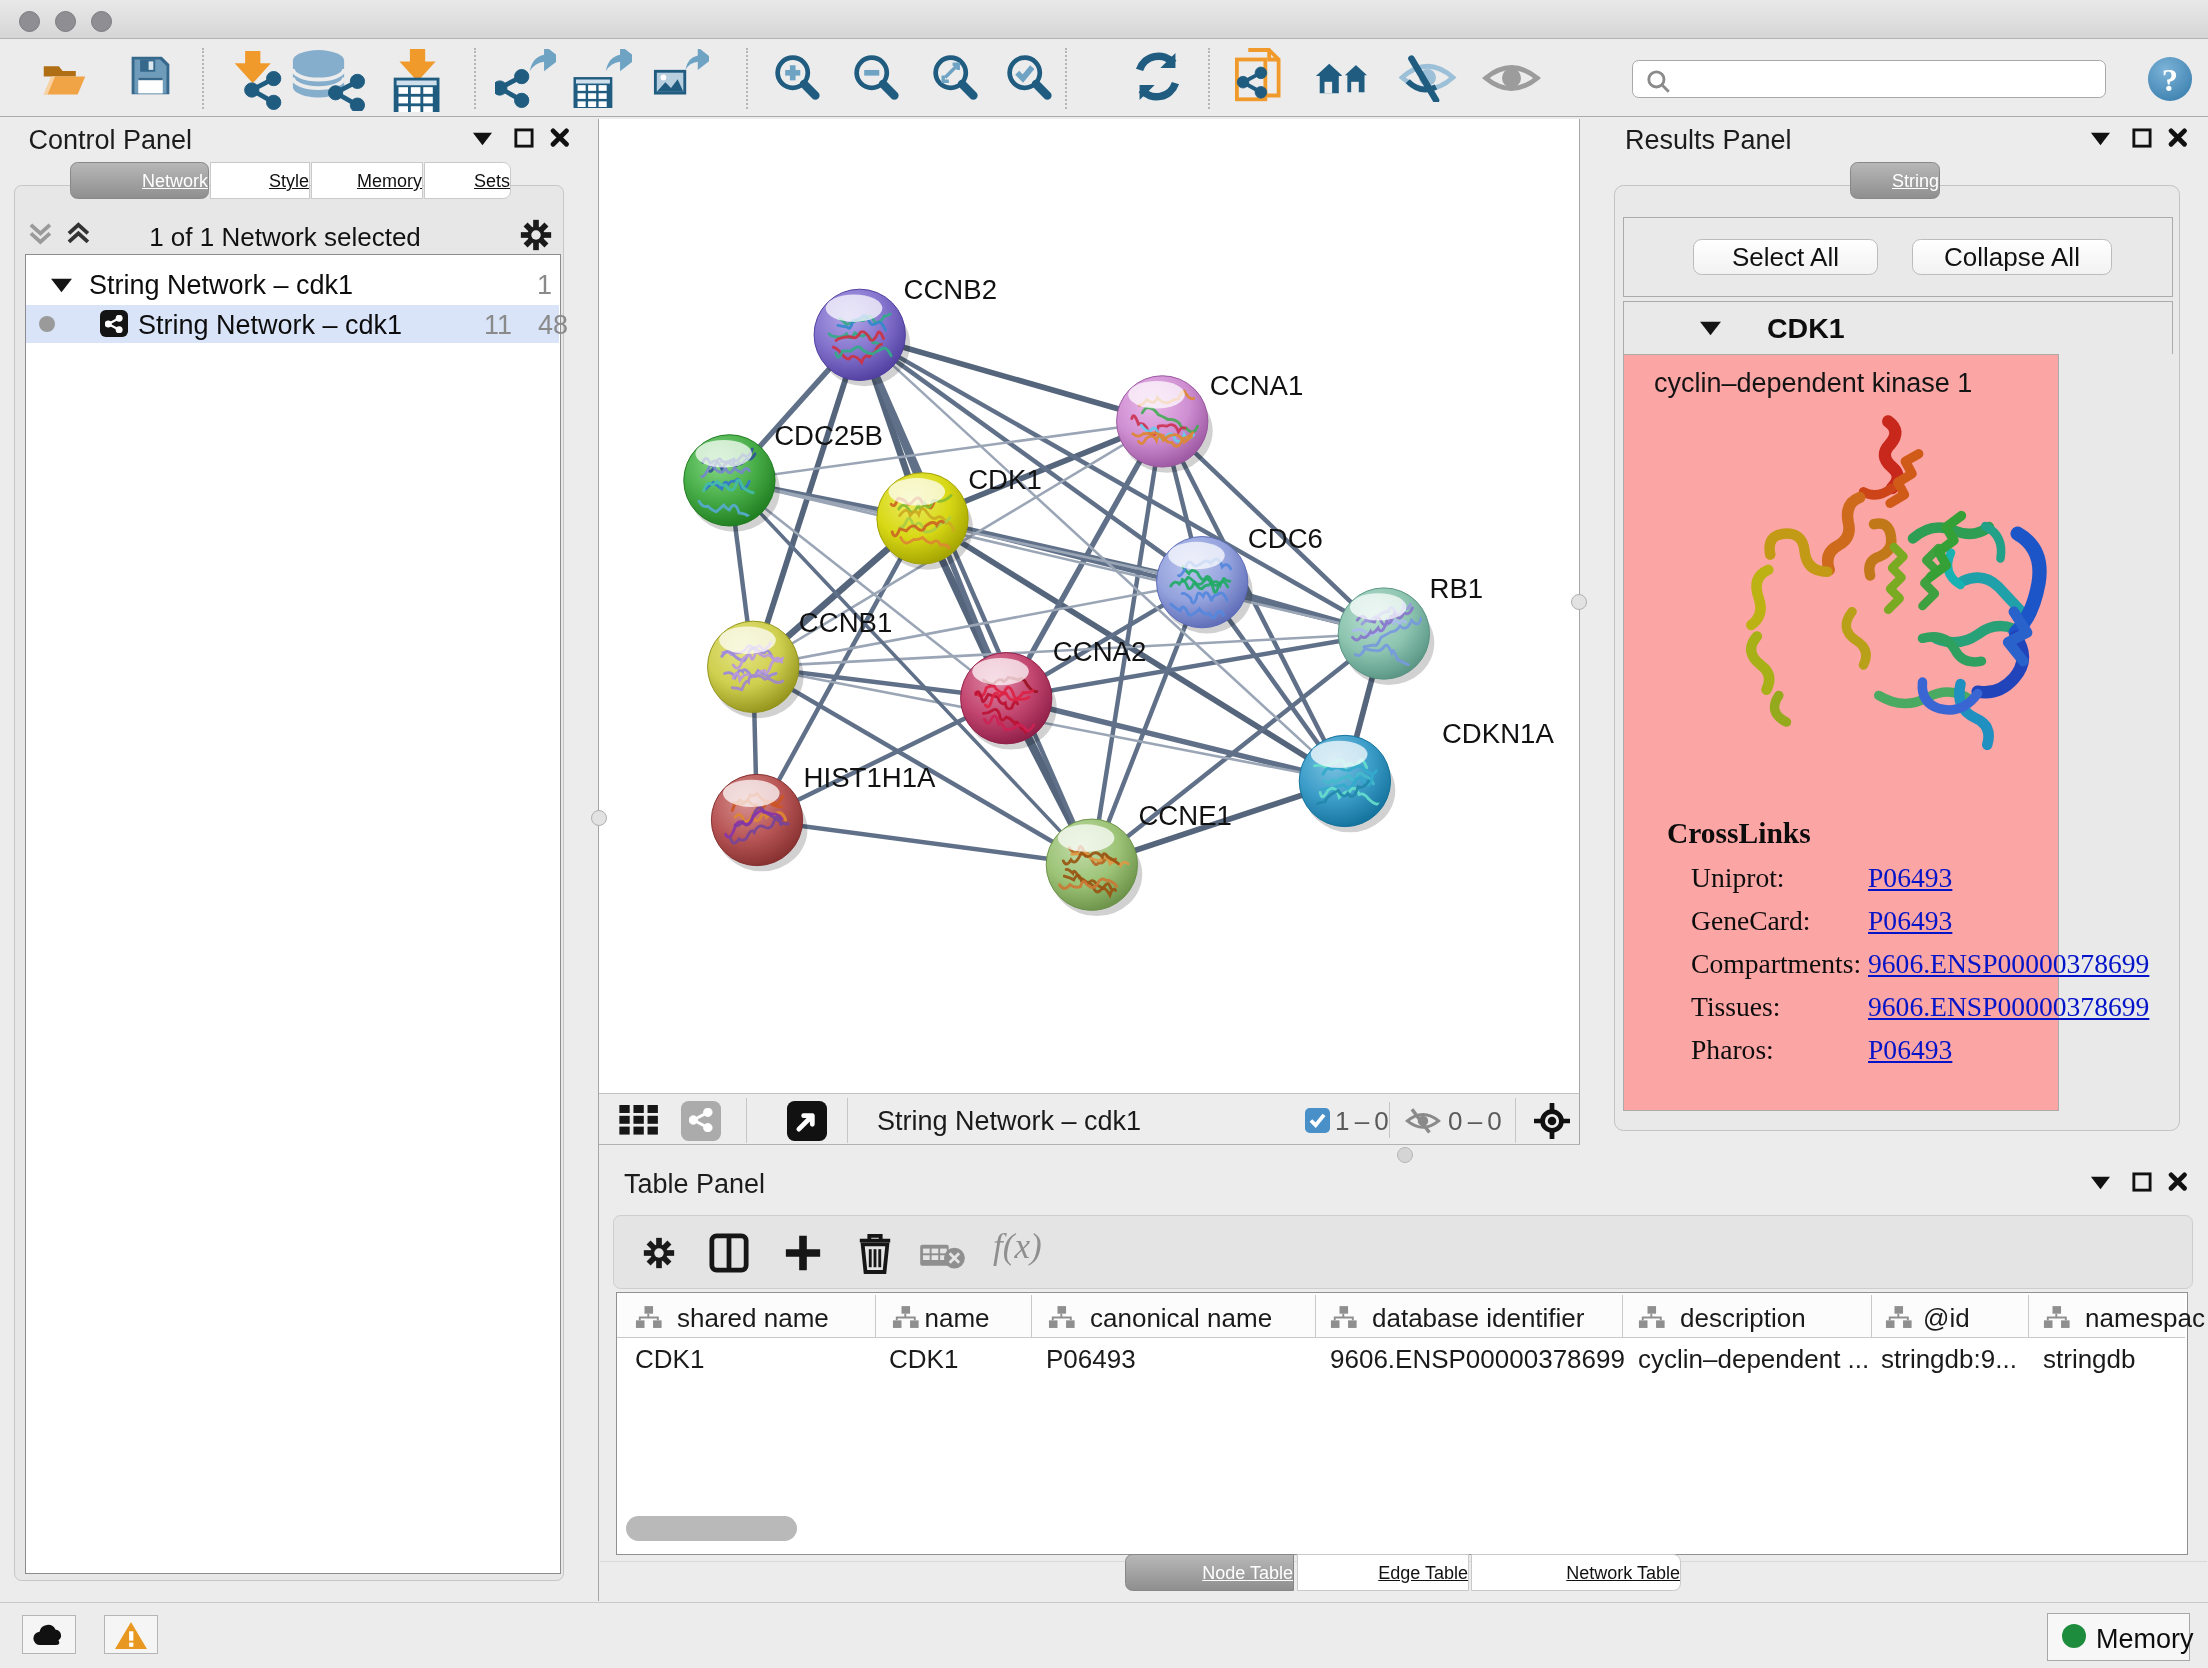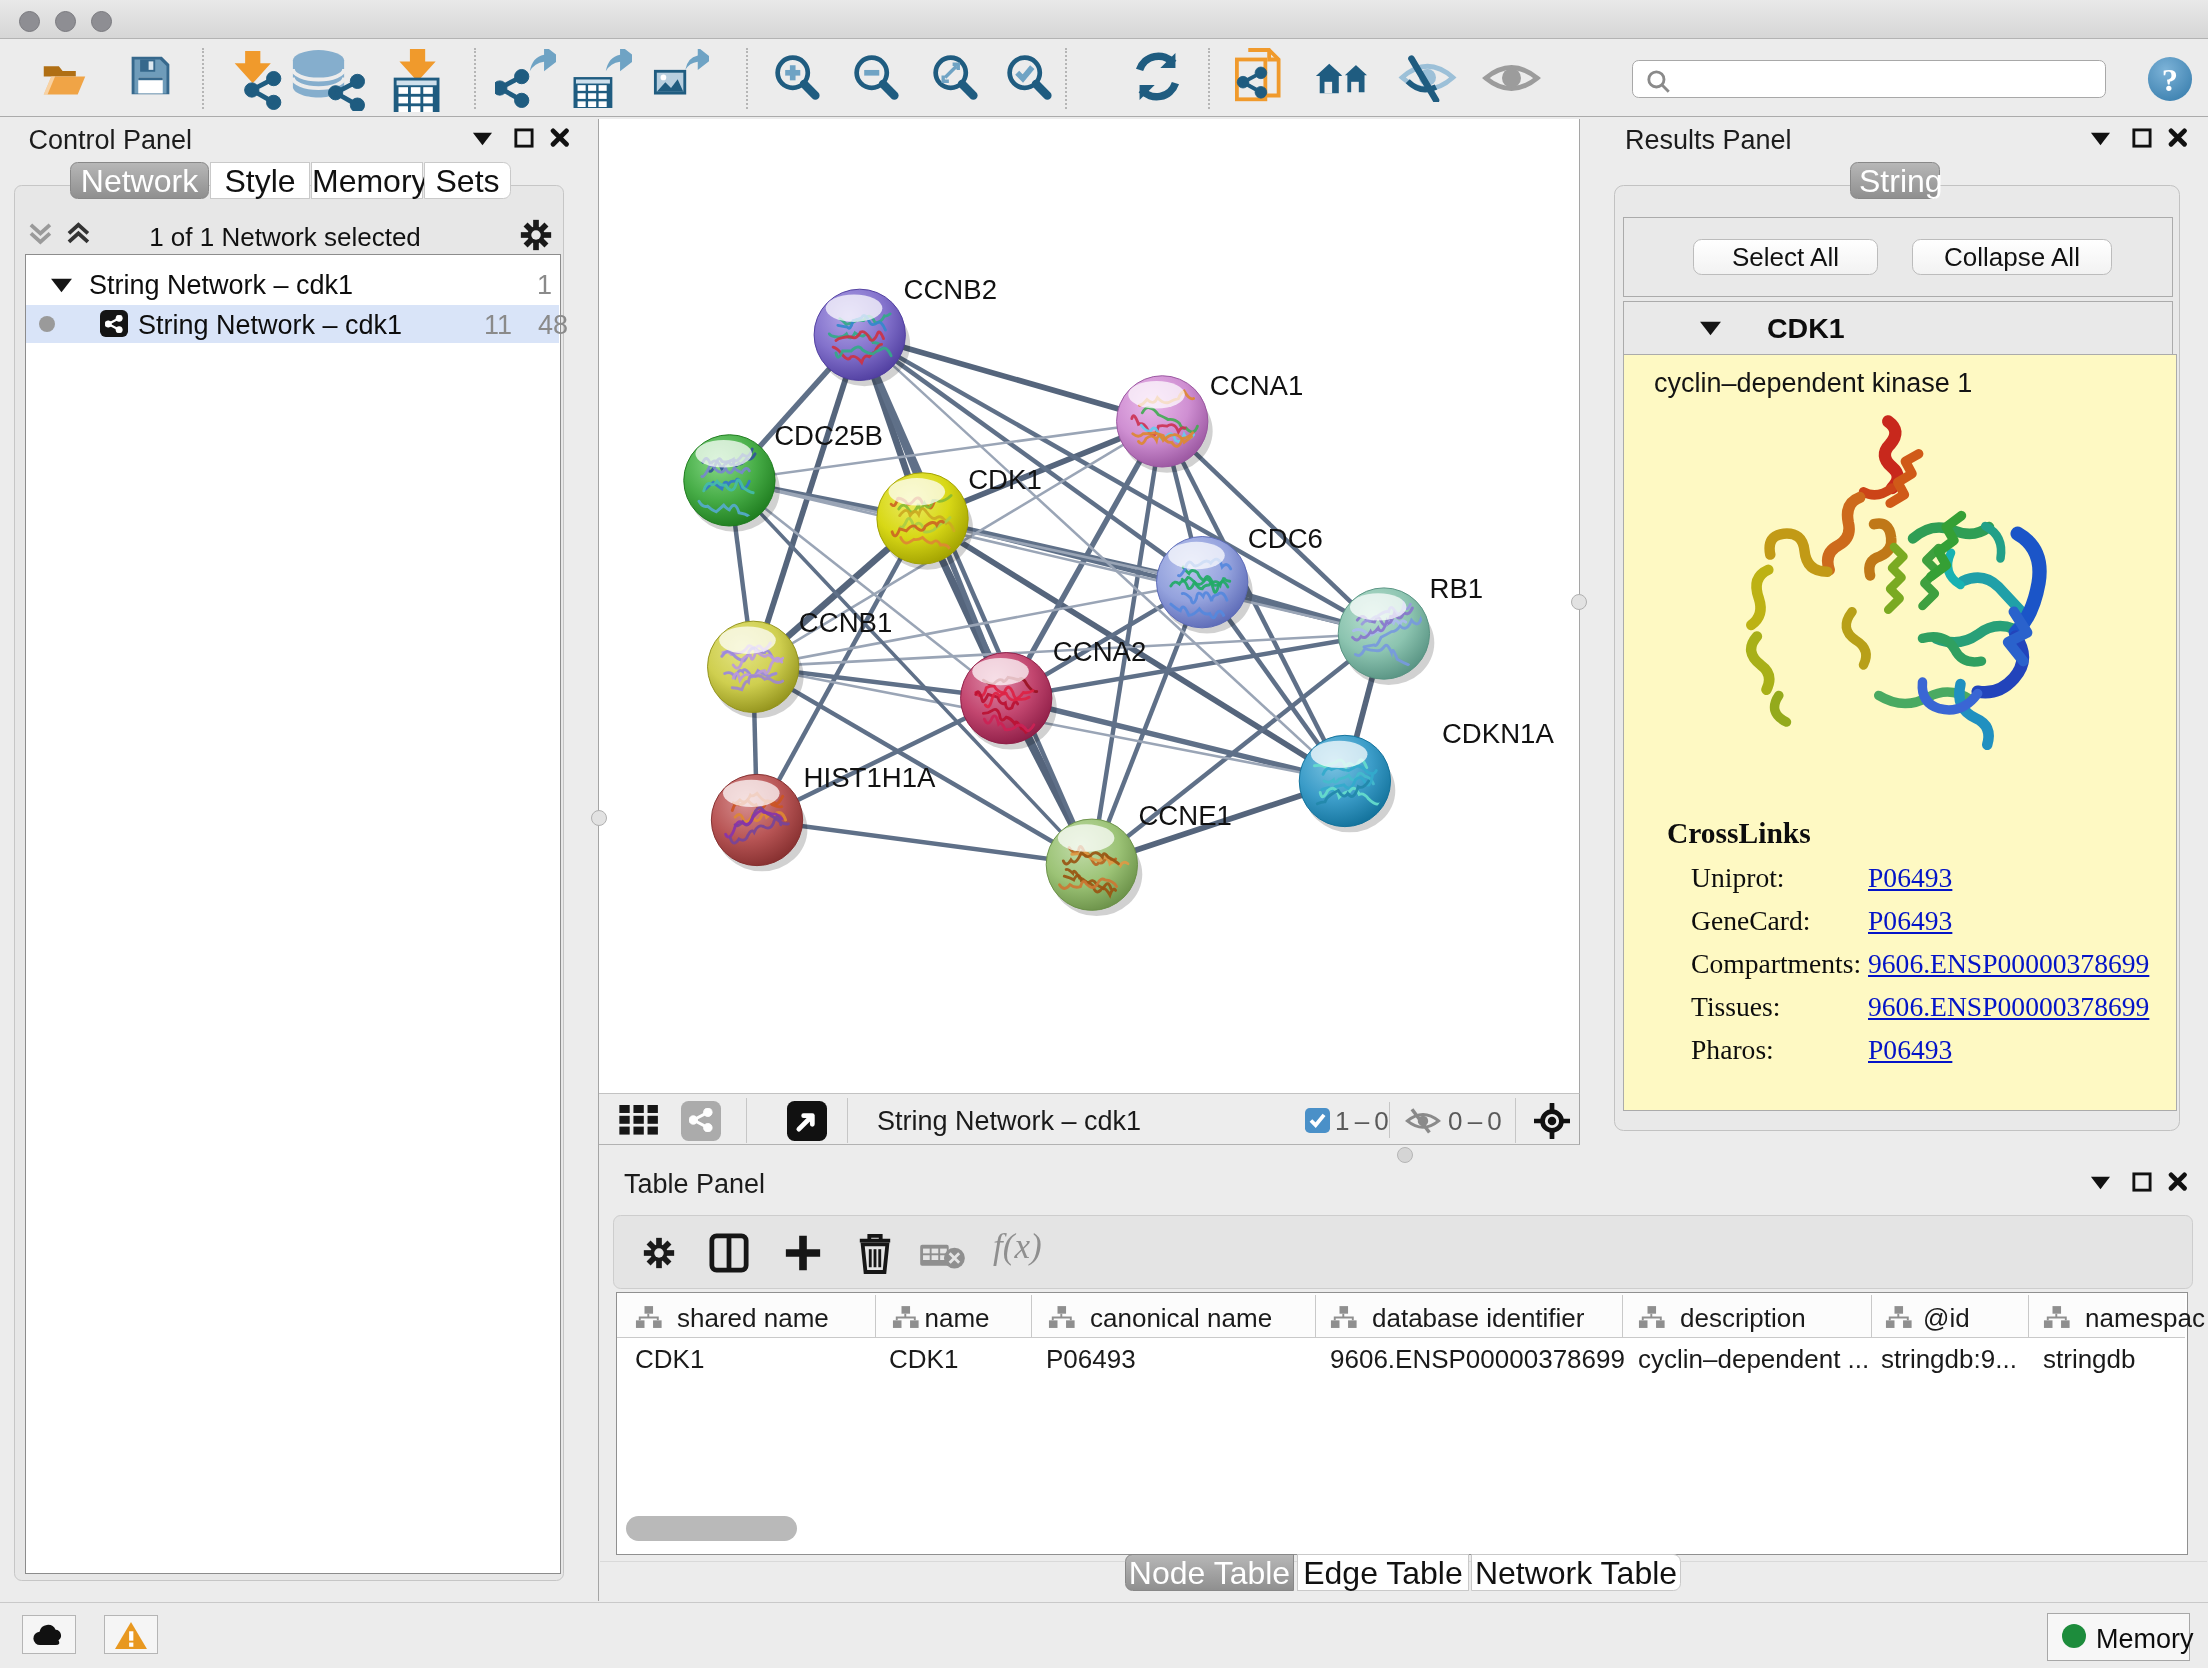--- a/index.html
+++ b/index.html
@@ -1,17 +1,17 @@
 <!DOCTYPE html>
 <html style="font-size:15px"><head><meta charset="utf-8"><style>
 * {margin:0;padding:0;box-sizing:border-box;}
 html,body {width:2208px;height:1668px;overflow:hidden;background:#ececec;font-family:"Liberation Sans",sans-serif;}
 .abs {position:absolute;white-space:nowrap;}
 .panel-title {font-size:27px;color:#1c1c1c;}
-.tab {position:absolute;height:37px;line-height:37px;text-align:center;font-size:32px;background:#fff;border:1px solid #c9c9c9;color:#111;}
+.tab {position:absolute;height:37px;line-height:37px;text-align:right;font-size:18px;background:#fff;border:1px solid #c9c9c9;color:#111;text-decoration:underline;}
 .tab.sel {background:linear-gradient(#b7b7b7,#8f8f8f);color:#fff;border:1px solid #888;border-radius:7.6px;}
 .btn {position:absolute;background:linear-gradient(#ffffff,#f2f2f2);border:1.9px solid #bcbcbc;border-radius:8.6px;font-size:26px;color:#111;text-align:center;}
 </style></head><body>
 
 <div class="abs" style="left:0;top:0;width:2208px;height:39px;background:linear-gradient(#e9e9e9,#d6d6d6);border-bottom:1.9px solid #b3b3b3;">
   <div class="abs" style="left:19px;top:10.5px;width:21px;height:21px;border-radius:50%;background:#8e8e93;border:1px solid #79797e;"></div>
   <div class="abs" style="left:55px;top:10.5px;width:21px;height:21px;border-radius:50%;background:#8e8e93;border:1px solid #79797e;"></div>
   <div class="abs" style="left:91px;top:10.5px;width:21px;height:21px;border-radius:50%;background:#8e8e93;border:1px solid #79797e;"></div>
 </div>
 
@@ -589,21 +589,21 @@
 <div class="tab sel" style="left:1850px;top:162px;width:90px;padding-left:8px;">String</div>
 <div class="abs" style="left:1623px;top:217px;width:550px;height:80px;background:#e9e9e9;border:1.9px solid #ababab;"></div>
 <div class="btn" style="left:1693px;top:239px;width:185px;height:36px;line-height:34px;">Select All</div>
 <div class="btn" style="left:1912px;top:239px;width:200px;height:36px;line-height:34px;">Collapse All</div>
 <div class="abs" style="left:1623px;top:301px;width:550px;height:53px;background:#e9e9e9;border:1.9px solid #ababab;border-bottom:none;">
   <svg class="abs" style="left:74px;top:17px" width="25" height="19" viewBox="0 0 26 20">
       <path d="M2,3 h22 l-11,14 z" fill="#141414"></path>
     </svg>
   <div class="abs" style="left:143px;top:9.5px;font-size:28.5px;font-weight:bold;color:#0d0d0d;">CDK1</div>
 </div>
-<div class="abs" style="left:1623px;top:354px;width:554px;height:757px;background:#fef9c3;border:1.9px solid #ababab;">
+<div class="abs" style="left:1623px;top:354px;width:436px;height:757px;background:#fca5a5;border:1.9px solid #ababab;">
   <div class="abs" style="left:30px;top:13.3px;font-size:27px;color:#141414;">cyclin–dependent kinase 1</div>
   <svg class="abs" style="left:112px;top:55px" width="333" height="352" viewBox="0 0 350 370">
     <g fill="none" stroke-linecap="round" stroke-linejoin="round">
       <path d="M160,12 q14,10 2,24 q-12,12 2,24 q12,10 0,22" stroke="#c8281c" stroke-width="13"></path>
       <path d="M164,82 q-16,12 -30,4" stroke="#cc4418" stroke-width="10"></path>
       <path d="M130,92 q-16,6 -12,26 q4,16 -10,24 q-16,8 -10,26" stroke="#cd6a1c" stroke-width="12"></path>
       <path d="M145,120 q16,-4 18,14 q2,14 -12,20 q-14,4 -10,20" stroke="#c07818" stroke-width="11"></path>
       <path d="M96,170 q-22,0 -24,-22 q-2,-20 -22,-18 q-18,2 -14,22" stroke="#c29a16" stroke-width="11"></path>
       <path d="M34,168 q-18,8 -10,30 q6,18 -8,28" stroke="#bdb214" stroke-width="11"></path>
       <path d="M22,238 q-14,16 4,30 q14,10 6,26" stroke="#a8b018" stroke-width="11"></path>

